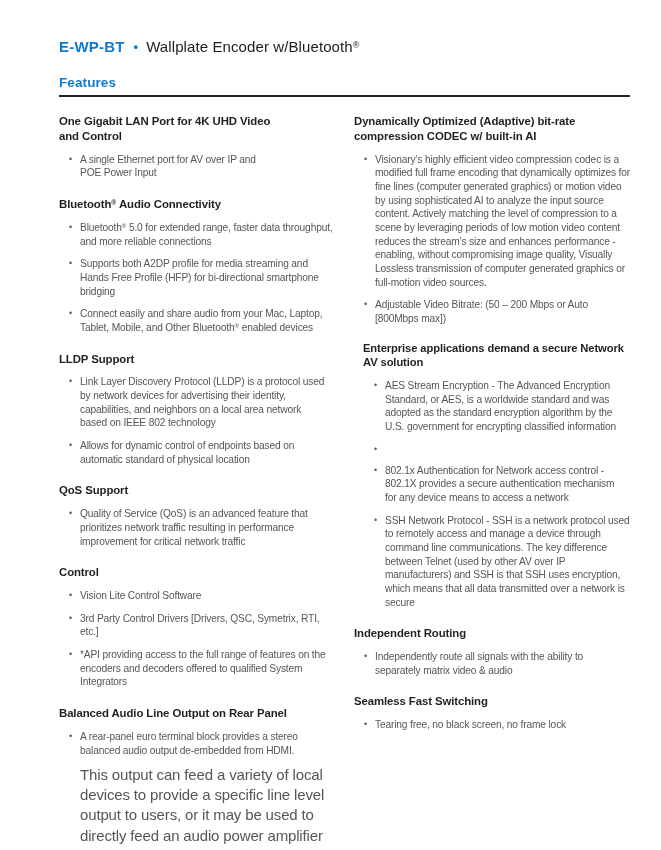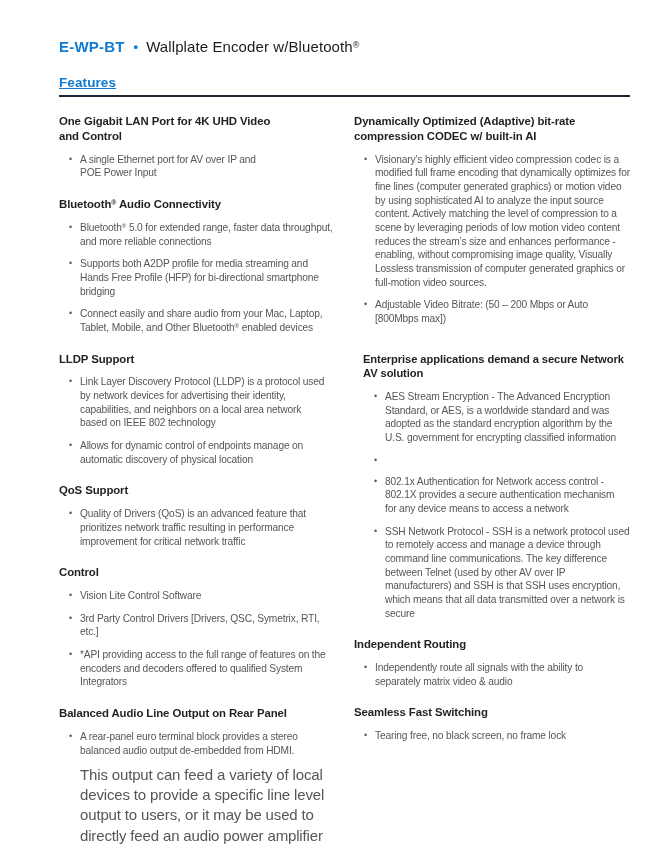--- a/index.html
+++ b/index.html
@@ -12,31 +12,31 @@
   body{
     width:661px;height:850px;overflow:hidden;
     background:#ffffff;
     font-family:"Liberation Sans", sans-serif;
   }
   .page{box-sizing:border-box;width:661px;height:818px;padding:37px 31px 8px 59px;}
   .doc-header{font-size:15px;line-height:19px;white-space:nowrap;}
   .product{color:var(--accent);font-weight:700;letter-spacing:0.2px;}
   .sep-dot{color:var(--accent);font-weight:700;font-size:13px;margin:0 8px 0 9px;vertical-align:1px;}
   .doc-title{color:#1d1d1f;font-weight:400;letter-spacing:0.1px;}
-  .features-title{margin-top:16px;font-size:13.5px;font-weight:700;color:var(--accent);letter-spacing:0.1px;text-decoration:underline;}
+  .features-title{margin-top:16px;font-size:13.5px;font-weight:700;color:var(--accent);letter-spacing:0.1px;}
   .divider{margin-top:5px;height:2px;background:var(--rule);}
   .columns{display:flex;gap:18px;}
   .col{width:281px;}
   .col-right{width:280px;}
   .fhead{
     margin-top:17px;font-size:11.4px;font-weight:700;color:var(--heading);
     line-height:1.3;white-space:pre-line;letter-spacing:-0.1px;
   }
   .fsub{
-    margin:26px 0 0 9px;font-size:11.2px;font-weight:700;color:var(--heading);
+    margin:15px 0 0 9px;font-size:11.2px;font-weight:700;color:var(--heading);
     line-height:1.3;white-space:pre-line;letter-spacing:-0.1px;
   }
   .bullet{
     display:flex;margin-top:9px;color:var(--body);
     font-size:10.2px;line-height:1.34;letter-spacing:-0.15px;
   }
   .bullet .dot{flex:none;width:11px;margin-left:10px;font-size:9px;}
   .bullet.nested .dot{margin-left:20px;}
   .btext{flex:1;white-space:pre-line;}
   .cont-para{
@@ -84,28 +84,28 @@
         </section>
         <section class="fsec">
           <div class="fhead">LLDP Support</div>
           <div class="bullet">
             <span class="dot">•</span>
             <span class="btext">Link Layer Discovery Protocol (LLDP) is a protocol used by network devices for advertising their identity, capabilities, and neighbors on a local area network
 based on IEEE 802 technology</span>
           </div>
           <div class="bullet">
             <span class="dot">•</span>
-            <span class="btext">Allows for dynamic control of endpoints manage on automatic discovery of physical location</span>
+            <span class="btext">Allows for dynamic control of endpoints based on automatic standard of physical location</span>
           </div>
         </section>
         <section class="fsec">
           <div class="fhead">QoS Support</div>
           <div class="bullet">
             <span class="dot">•</span>
-            <span class="btext">Quality of Drivers (QoS) is an advanced feature that prioritizes network traffic resulting in performance improvement for critical network traffic</span>
+            <span class="btext">Quality of Service (QoS) is an advanced feature that prioritizes network traffic resulting in performance improvement for critical network traffic</span>
           </div>
         </section>
         <section class="fsec">
           <div class="fhead">Control</div>
           <div class="bullet">
             <span class="dot">•</span>
             <span class="btext">Vision Lite Control Software</span>
           </div>
           <div class="bullet">
             <span class="dot">•</span>

